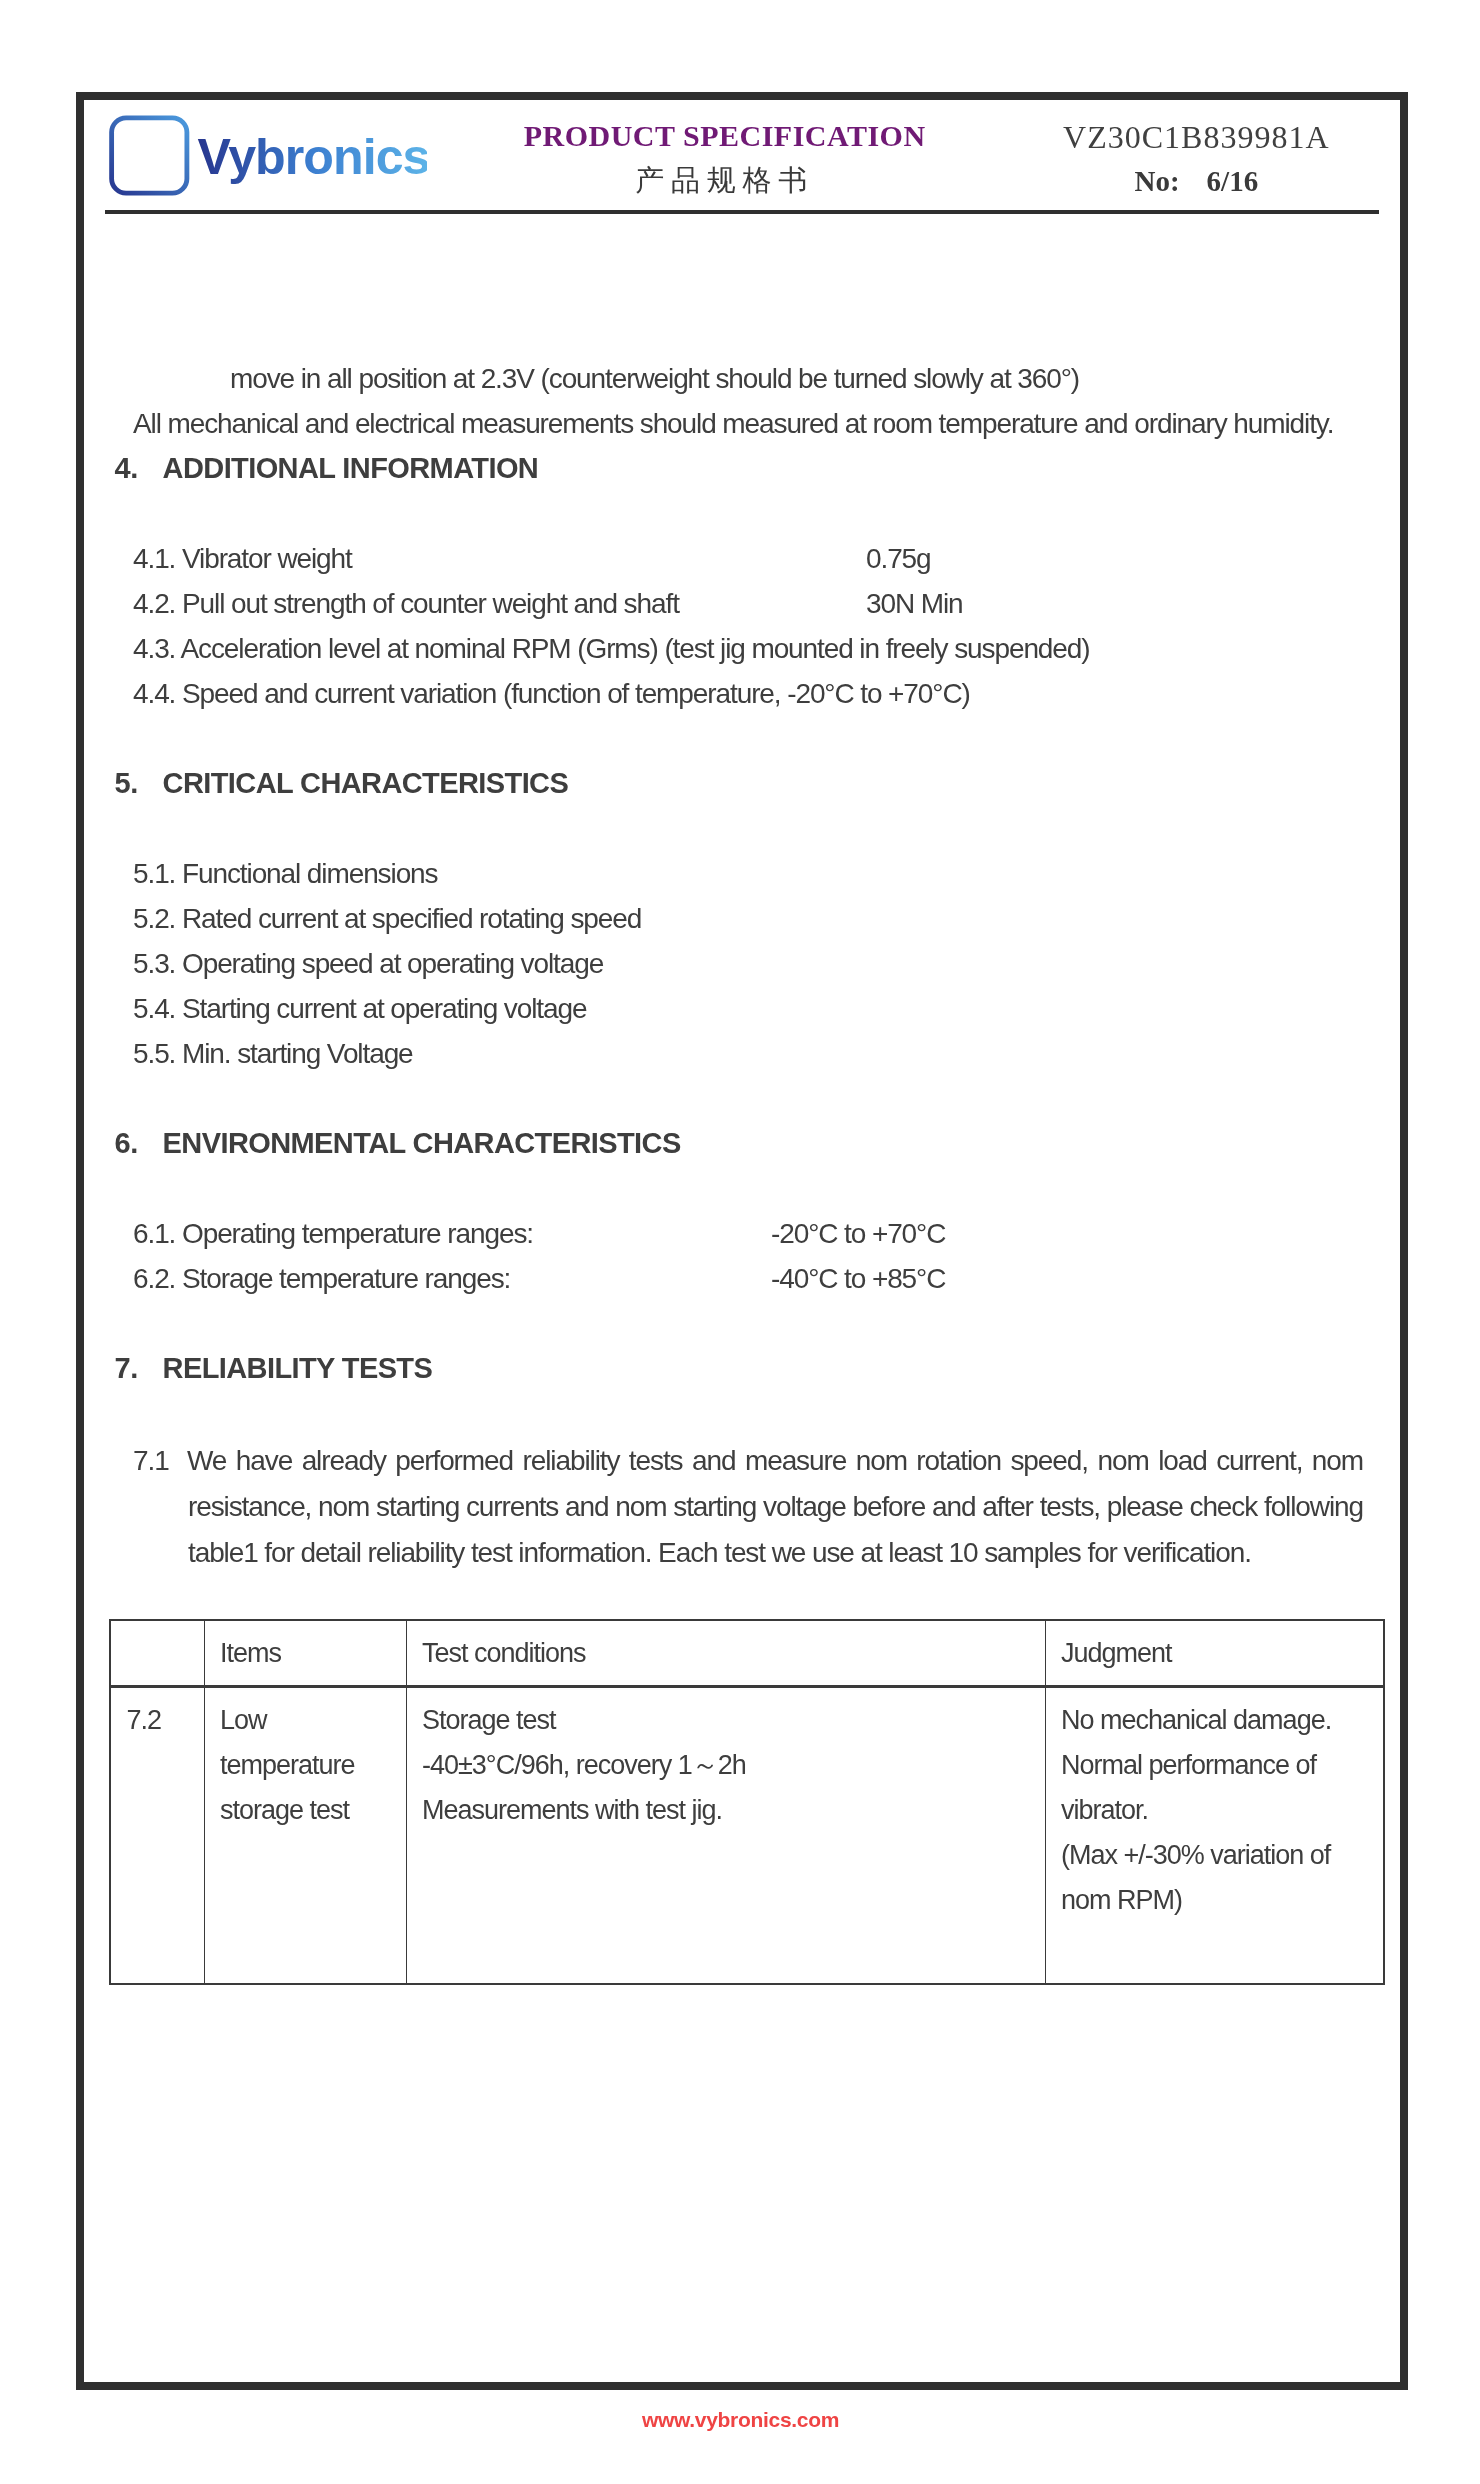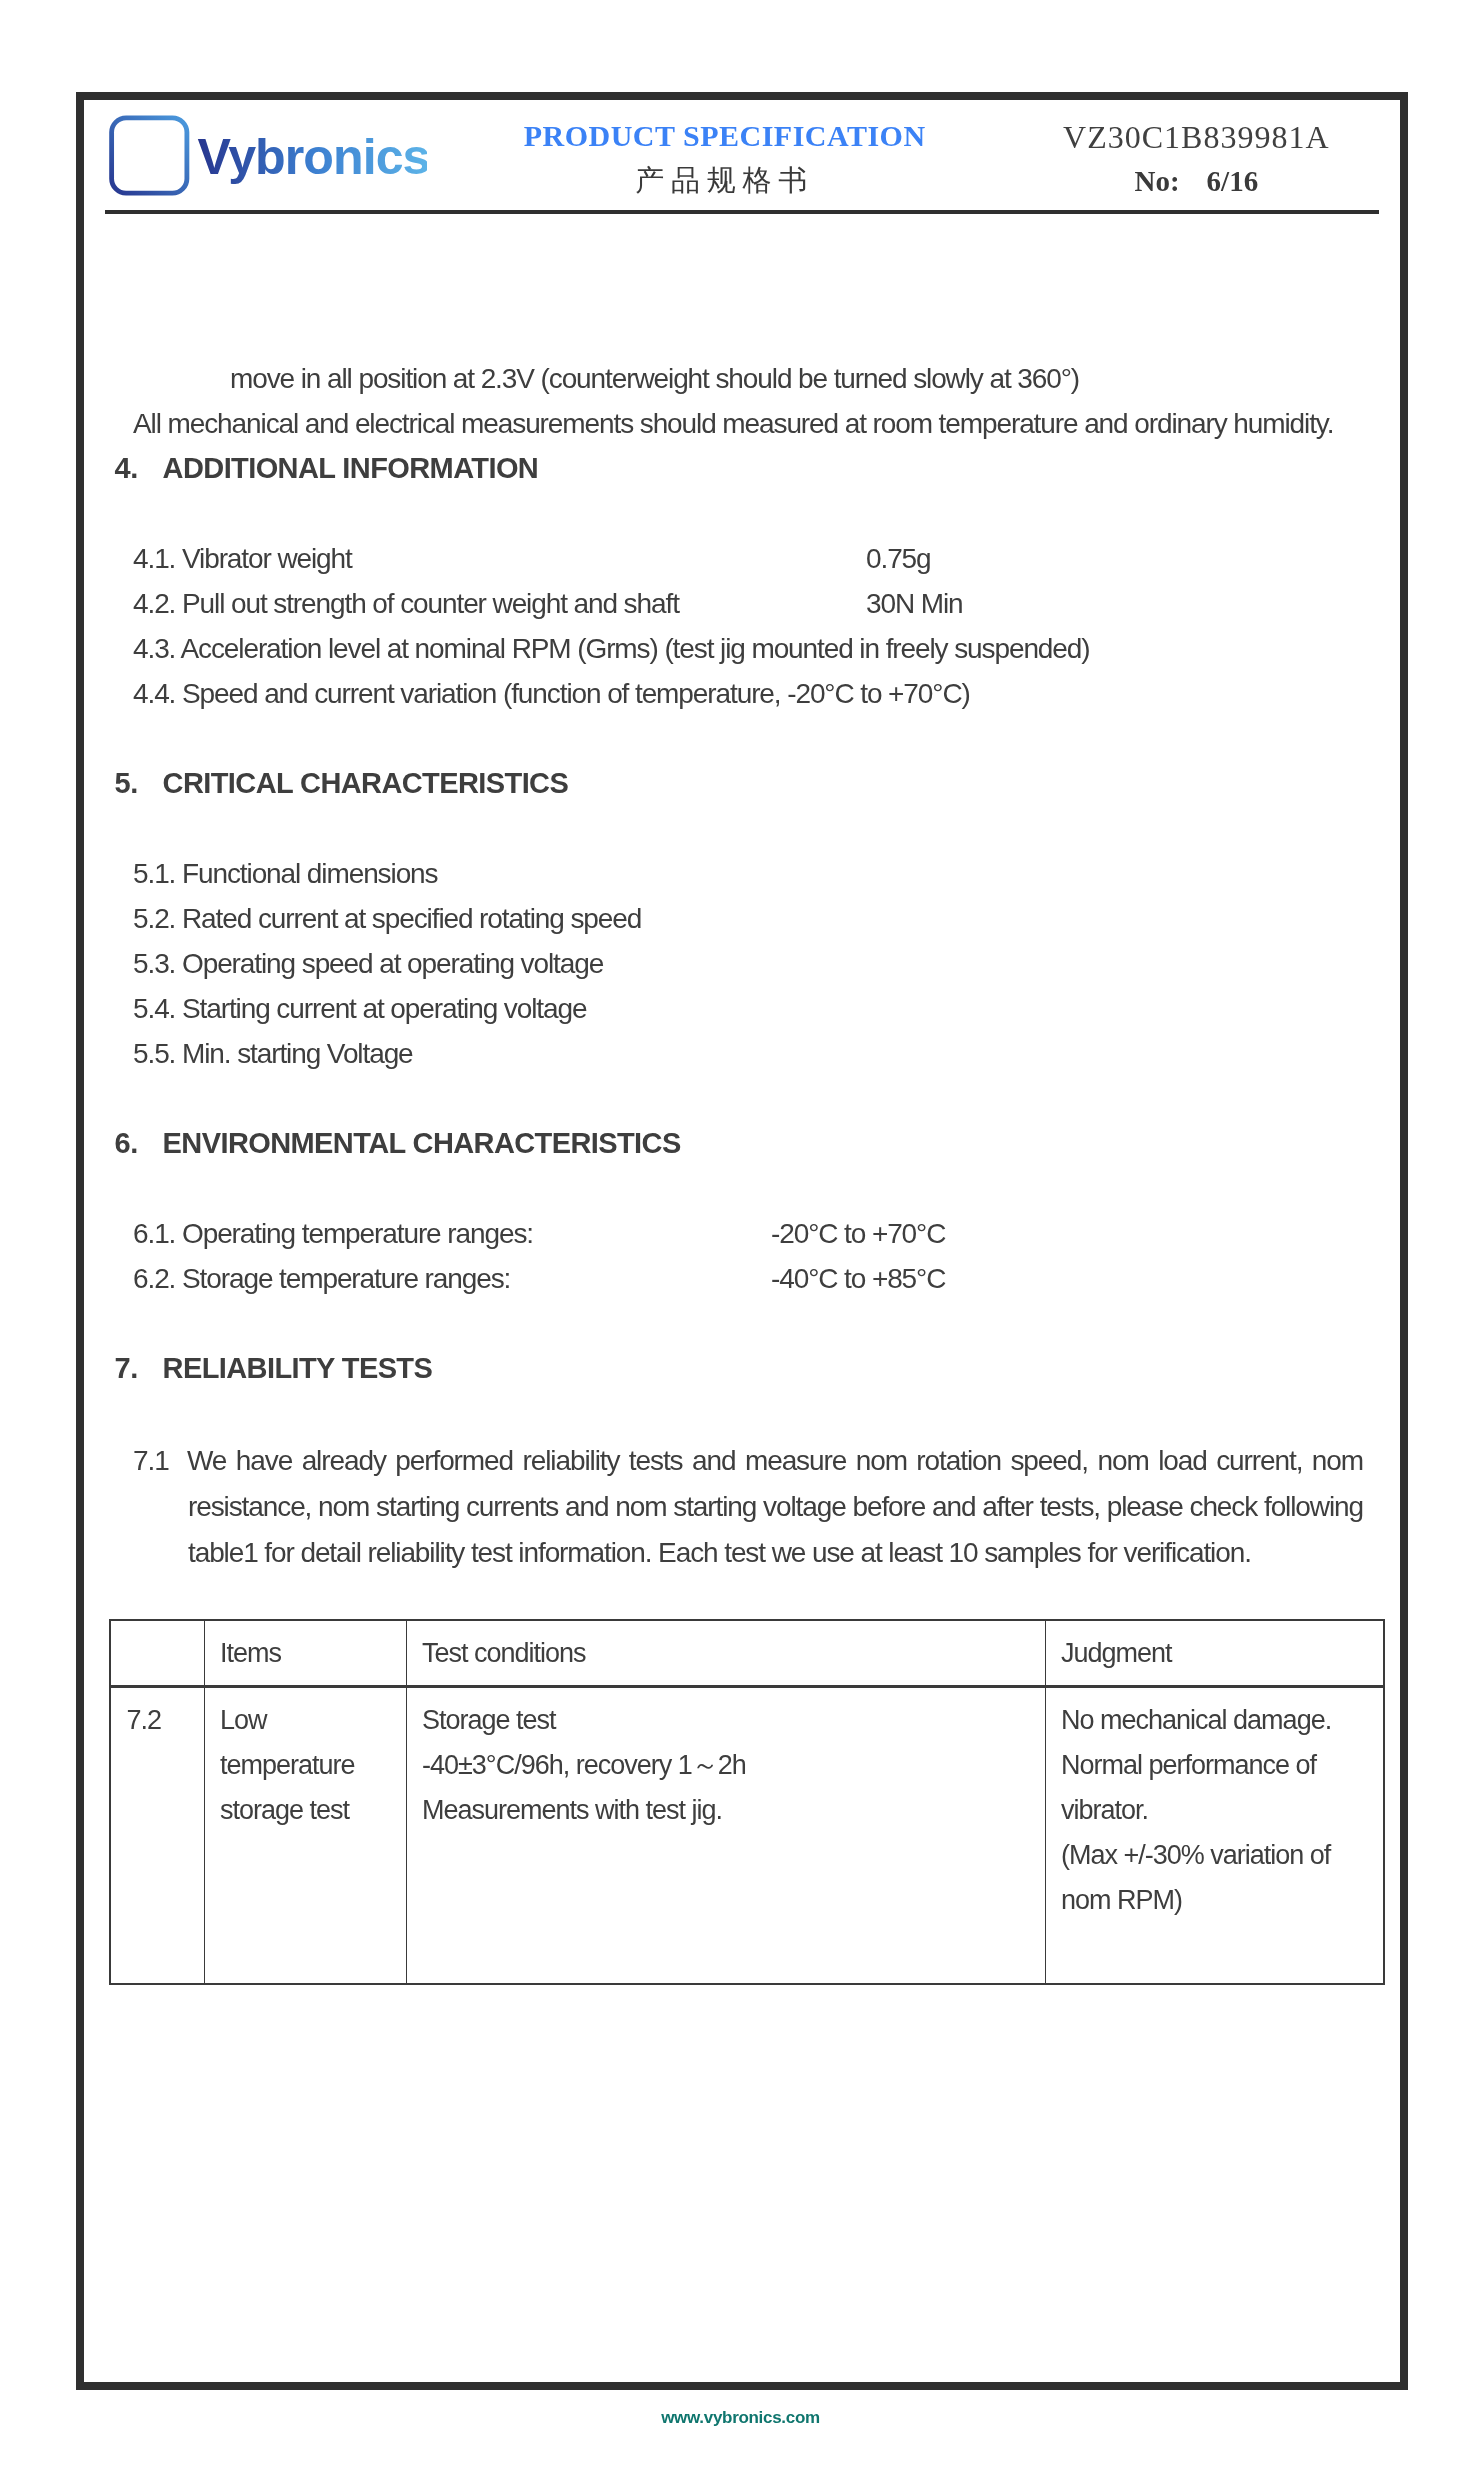--- a/index.html
+++ b/index.html
@@ -39,21 +39,21 @@
     flex: 1 1 auto;
     text-align: center;
     font-family: "Liberation Serif", "DejaVu Serif", serif;
     padding-top: 1.9px;
   }
   .hdr-title .t-en {
     font-size: 30px;
     font-weight: bold;
     letter-spacing: 0.5px;
     line-height: 43px;
-    color: #3b82f6;
+    color: #701a75;
   }
   .hdr-title .t-zh {
     font-size: 29px;
     letter-spacing: 6.8px;
     line-height: 47px;
     color: #3a3a3a;
   }
   .hdr-no {
     flex: 0 0 388px;
     text-align: center;
@@ -137,24 +137,24 @@
   .cell-line { display: block; }
   
   .footer {
     position: absolute;
     left: 0;
     top: 2408px;
     width: 100%;
     text-align: center;
   }
   .footer .site {
-    font-size: 17px;
+    font-size: 21px;
     font-weight: bold;
     letter-spacing: -0.3px;
-    color: #0f766e;
+    color: #ef4444;
   }
 </style>
 </head>
 <body>
 
 <div class="page-frame">
 
   <div class="hdr">
     <div class="hdr-logo">
       <svg width="320" height="83" viewBox="0 0 330 86">

